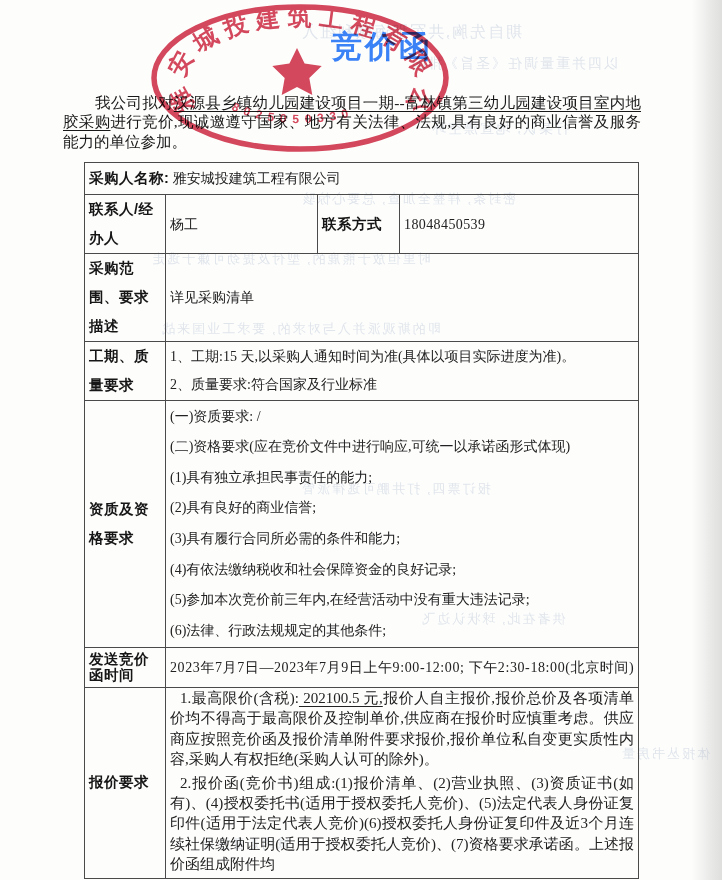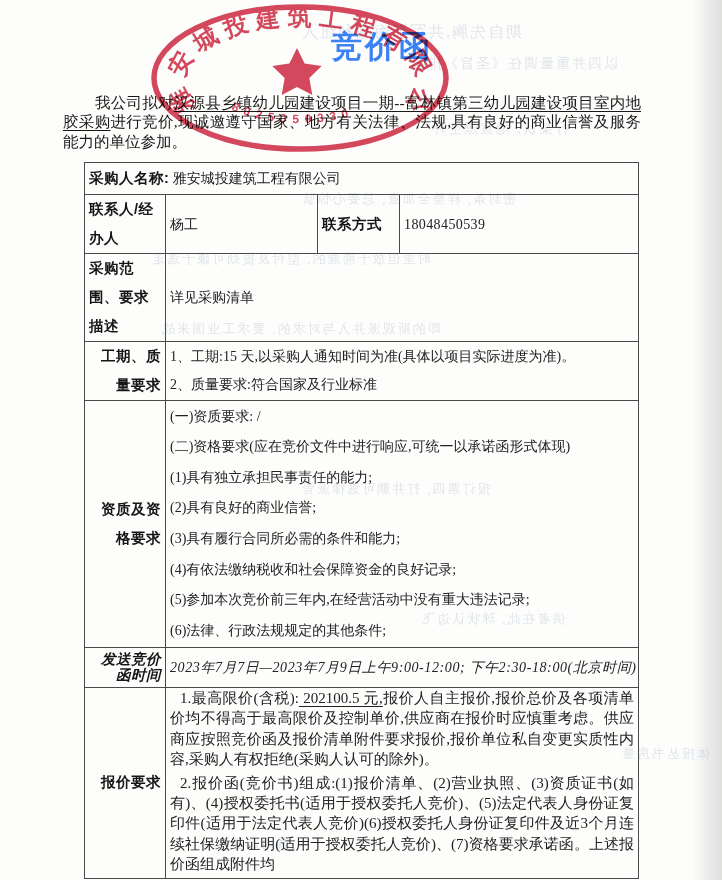--- a/index.html
+++ b/index.html
@@ -27,26 +27,26 @@
   #intro{position:absolute;left:63px;top:77px;width:578px;
     font-size:15.5px;line-height:19.8px;text-align:justify;text-indent:32px;color:#191919;}
   #intro u{text-decoration:underline;text-underline-offset:3px;}
   
   #doc-table{position:absolute;left:84px;top:162px;width:554px;
     border-collapse:collapse;table-layout:fixed;}
   #doc-table td{border:1.4px solid #4a4a4a;padding:0 4px;vertical-align:middle;
     font-size:14px;color:#222;overflow:hidden;}
   .lbl{font-family:"Liberation Sans","DejaVu Sans",sans-serif;font-weight:700;
     font-size:14.5px;color:#161616;letter-spacing:.5px;}
-  td.lblcell{text-align:right;line-height:29px;}
+  td.lblcell{text-align:left;line-height:29px;}
   td.lblcell.left{text-align:left;padding-left:3px;}
   .lbl-narrow{display:inline-block;width:62px;}
   tr.r1{height:28px;} tr.r2{height:32px;padding-left:24px;} tr.r3{height:58px;}
   tr.r4{height:35px;} tr.r5{height:58px;} tr.r6{height:59px;}
-  tr.r7{height:247px;} tr.r8{height:40px;font-style:italic;} tr.r9{height:168px;}
+  tr.r7{height:247px;} tr.r8{height:40px;} tr.r9{height:168px;}
   tr.r3 td{vertical-align:top;padding-top:9px;line-height:29px;}
   tr.r3 td.c2{padding-left:9px;}
   tr.r3 td.c4{padding-left:8px;font-size:14.5px;letter-spacing:.4px;}
   td.vcell{padding-left:10px;}
   tr.r8 td.vcell{white-space:nowrap;letter-spacing:.6px;font-size:14.3px;}
   tr.r8 td.lblcell{line-height:16px;}
   .sched-item{line-height:28px;}
   .qual-item{line-height:30.6px;}
   tr.r9 td.lblcell{vertical-align:top;padding-top:48px;}
   tr.r9 td.vcell{vertical-align:top;padding-top:6px;}

